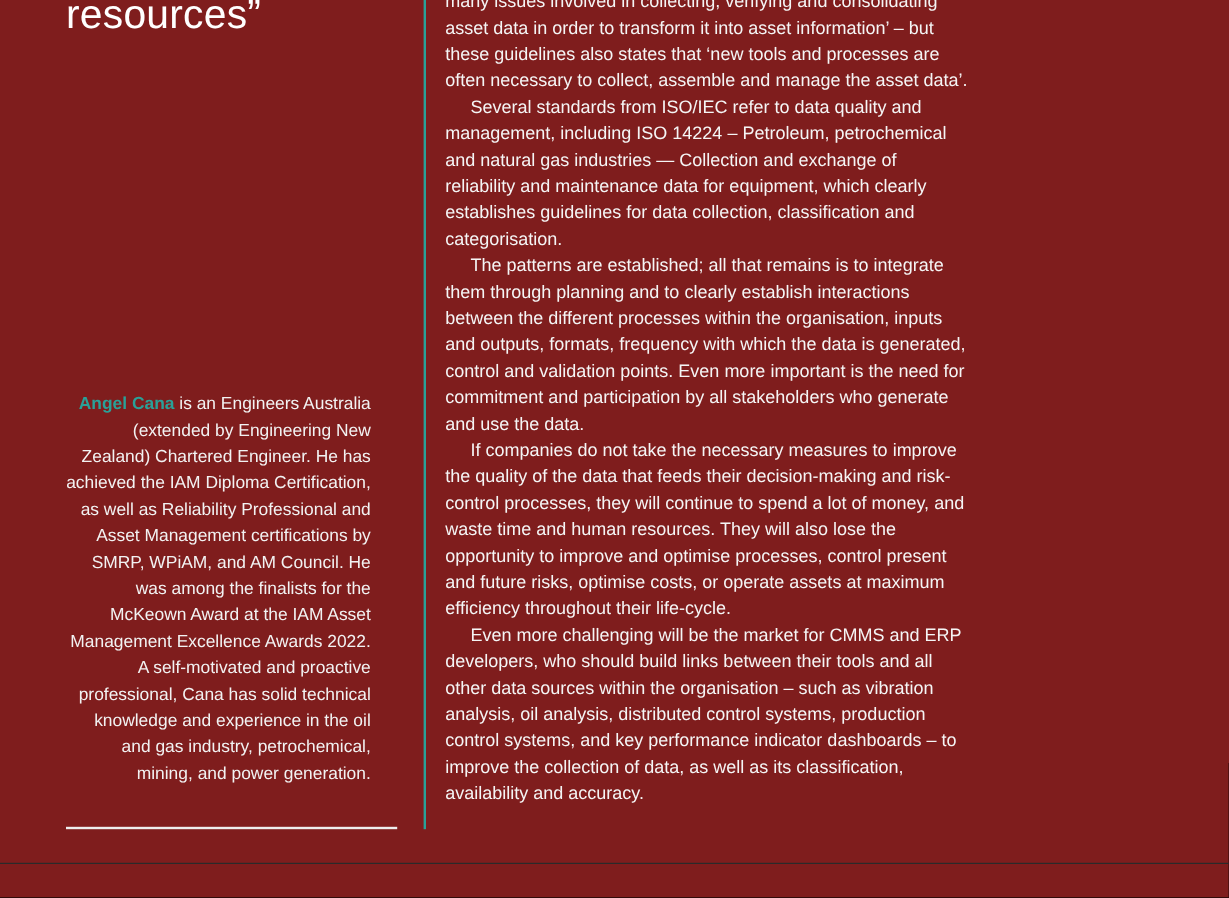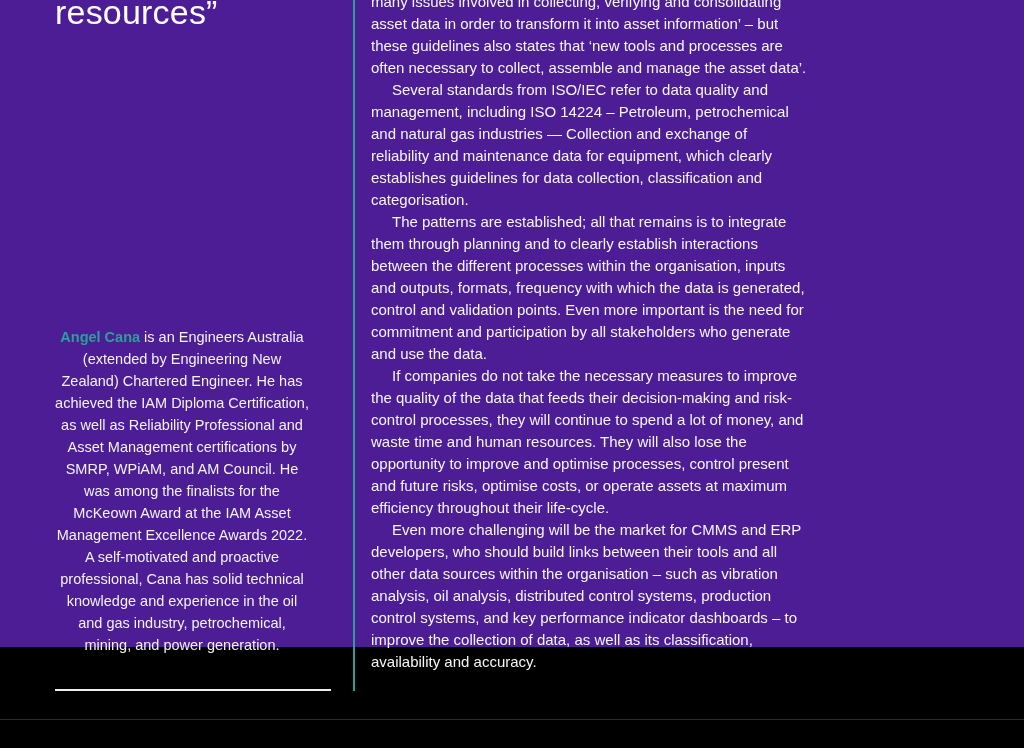--- a/index.html
+++ b/index.html
@@ -1,29 +1,29 @@
 <!DOCTYPE html>
 <html><head>
 <meta charset="utf-8">
 <style>
   * { margin: 0; padding: 0; box-sizing: border-box; }
   html, body { width: 1024px; height: 748px; background: #000; overflow: hidden; }
   body { font-family: "Liberation Sans", sans-serif; color: #f5f5f5; position: relative; }
 
-  .page { position: absolute; left: 0; top: 0; width: 1024px; height: 647px; background: #4c1d95; }
+  .page { position: absolute; left: 0; top: 0; width: 1024px; height: 748px; background: #7f1d1d; }
 
   
   .pull-quote {
     position: absolute; left: 55px; top: -7px; width: 290px;
     font-size: 34px; line-height: 38px; font-weight: 400; color: #ffffff;
     letter-spacing: 0.2px; white-space: nowrap;
   }
   .bio {
     position: absolute; left: 55px; top: 326px; width: 254px;
-    text-align: center; font-size: 14.5px; line-height: 22px; color: #f2f2f2;
+    text-align: right; font-size: 14.5px; line-height: 22px; color: #f2f2f2;
   }
   .bio .author-name { color: #2aa198; font-weight: bold; }
   .bio-rule {
     position: absolute; left: 55px; top: 689px; width: 276px; height: 2px;
     background: #eeeeee;
   }
 
   
   .col-rule {
     position: absolute; left: 353px; top: 0; width: 2px; height: 691px;

